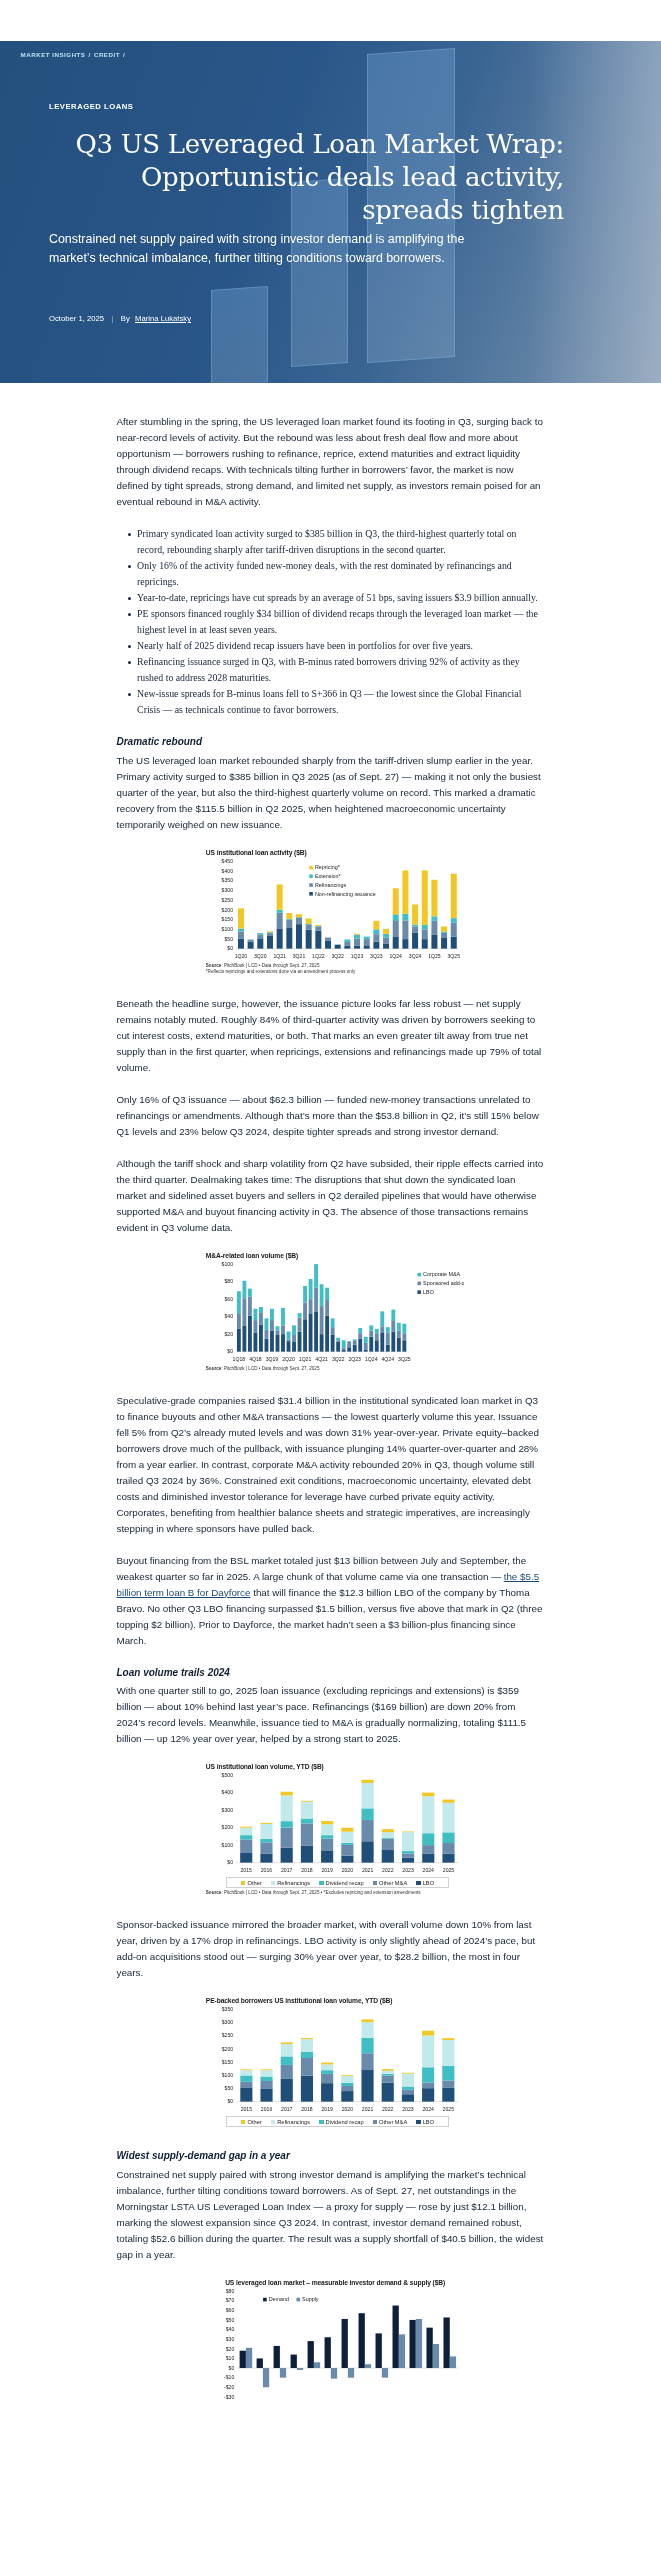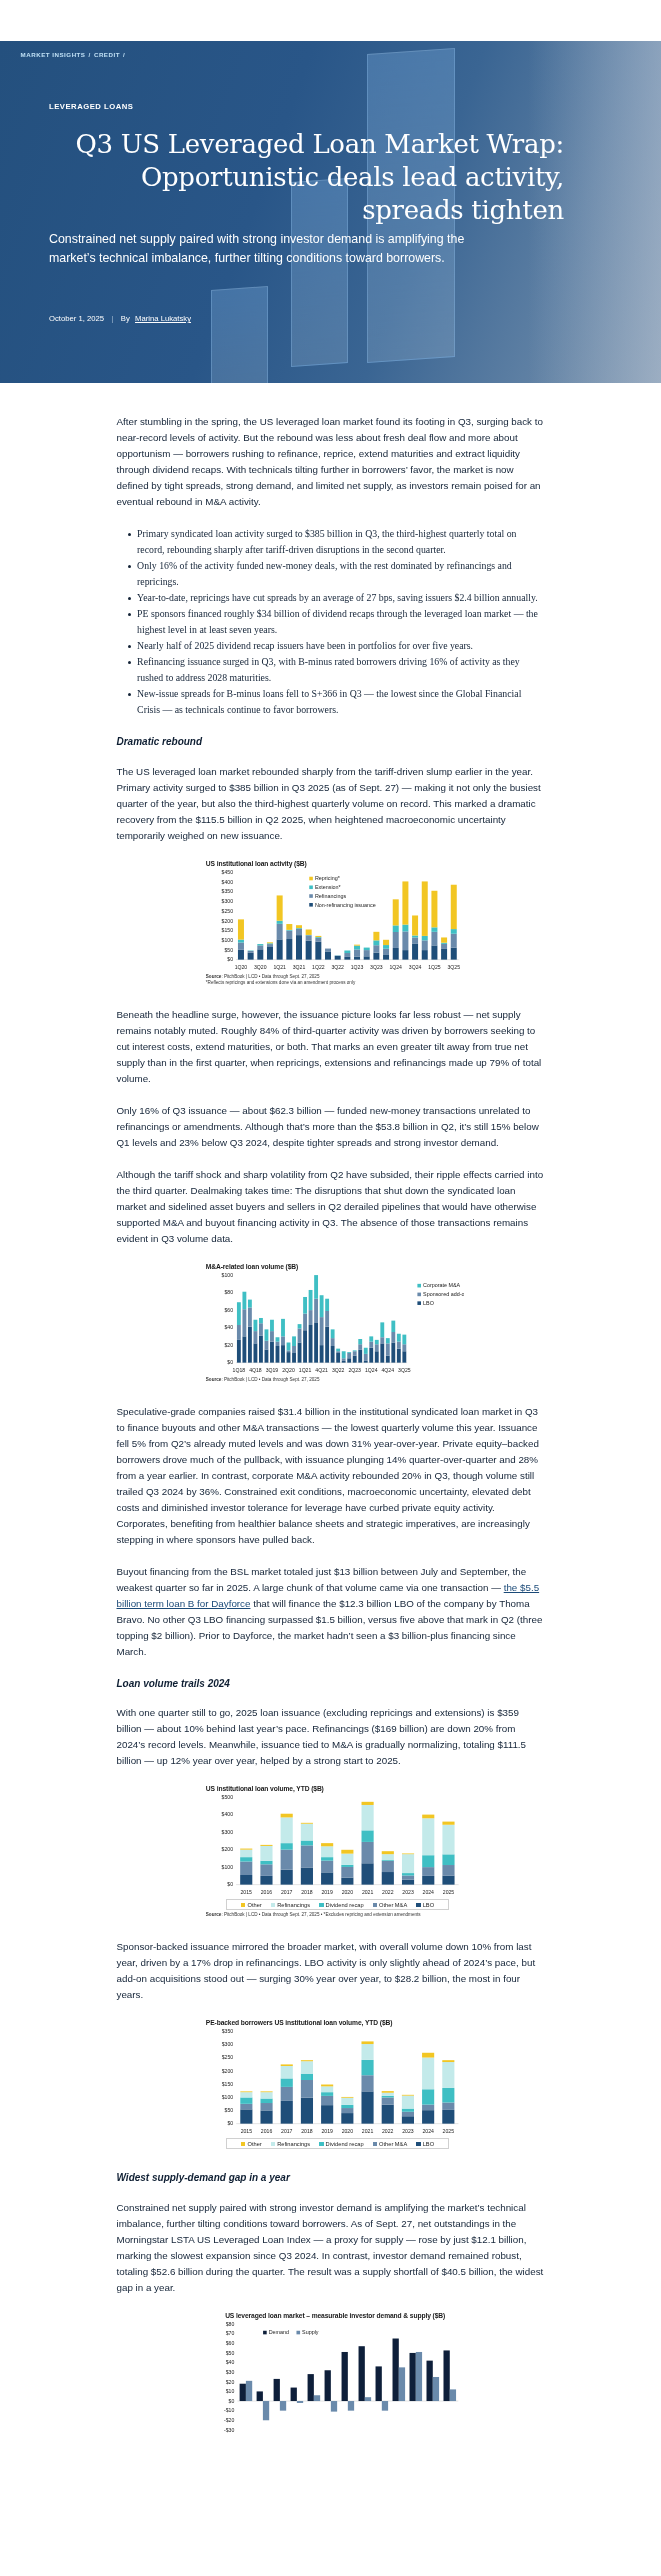--- a/index.html
+++ b/index.html
@@ -26,21 +26,21 @@
   .eyebrow { position: absolute; top: 61px; font-size: 7.7px; font-weight: bold; letter-spacing: 0.5px; color: #ffffff; text-transform: uppercase; white-space: nowrap; }
   .title { position: absolute; top: 87px; width: 515px; font-family: "DejaVu Serif", "Liberation Serif", serif; font-size: 26px; line-height: 33px; color: #ffffff; font-weight: normal; letter-spacing: -0.3px; text-align: right; }
   .dek { position: absolute; top: 189px; width: 422px; font-size: 12.4px; line-height: 18.5px; color: #ffffff; }
   .byline { position: absolute; top: 273px; font-size: 7.7px; color: #ffffff; white-space: nowrap; }
   .byline .divider { margin: 0 5.2px; color: #9fb7cf; }
   .byline a { color: #ffffff; text-decoration: underline; margin-left: 3.1px; }
 
   .article { width: 428px; margin: 0 auto; padding: 31px 0 20.6px 0; position: relative; left: -0.5px; }
   .article p { font-size: 9.8px; line-height: 16px; color: #142438; margin-bottom: 16px; }
   .article h2 { font-size: 10px; line-height: 15.5px; font-weight: bold; color: #0f1f33; margin-top: 11px; font-style: italic; }
-  .article h2 + p { margin-top: 14px; }
+  .article h2 + p { margin-top: 3px; }
   .article ul { margin: 0 0 16px 11.3px; list-style: none; }
   .article li { position: relative; font-size: 9.8px; line-height: 16px; color: #142438; padding-left: 9.3px; font-family: Liberation Serif, serif; }
   .article li::before { content: ""; position: absolute; left: 0; top: 6.7px; width: 3.1px; height: 3.1px; border-radius: 50%; background: #142438; }
   .article a.inline { color: #1b4a78; text-decoration: underline; }
 
   .figure { width: 268px; margin: 5.2px auto 20.6px auto; padding-left: 9.3px; font-family: "Liberation Sans", sans-serif; }
   .fig-title { font-size: 6.7px; font-weight: bold; color: #1a1a1a; letter-spacing: -0.1px; margin-bottom: 2.1px; }
   .fig-source { font-size: 4.6px; color: #333; margin-top: 2.1px; line-height: 6.2px; }
   .fig-source b { font-weight: bold; }
   .chart { position: relative; }
@@ -75,24 +75,24 @@
       <a href="#">Marina Lukatsky</a>
     </div>
   </div>
 </header>
 
 <main class="article">
   <p>After stumbling in the spring, the US leveraged loan market found its footing in Q3, surging back to near-record levels of activity. But the rebound was less about fresh deal flow and more about opportunism — borrowers rushing to refinance, reprice, extend maturities and extract liquidity through dividend recaps. With technicals tilting further in borrowers’ favor, the market is now defined by tight spreads, strong demand, and limited net supply, as investors remain poised for an eventual rebound in M&amp;A activity.</p>
   <ul>
     <li>Primary syndicated loan activity surged to $385 billion in Q3, the third-highest quarterly total on record, rebounding sharply after tariff-driven disruptions in the second quarter.</li>
     <li>Only 16% of the activity funded new-money deals, with the rest dominated by refinancings and repricings.</li>
-    <li>Year-to-date, repricings have cut spreads by an average of 27 bps, saving issuers $2.4 billion annually.</li>
+    <li>Year-to-date, repricings have cut spreads by an average of 51 bps, saving issuers $3.9 billion annually.</li>
     <li>PE sponsors financed roughly $34 billion of dividend recaps through the leveraged loan market — the highest level in at least seven years.</li>
     <li>Nearly half of 2025 dividend recap issuers have been in portfolios for over five years.</li>
-    <li>Refinancing issuance surged in Q3, with B-minus rated borrowers driving 16% of activity as they rushed to address 2028 maturities.</li>
+    <li>Refinancing issuance surged in Q3, with B-minus rated borrowers driving 92% of activity as they rushed to address 2028 maturities.</li>
     <li>New-issue spreads for B-minus loans fell to S+366 in Q3 — the lowest since the Global Financial Crisis — as technicals continue to favor borrowers.</li>
   </ul>
 
   <h2>Dramatic rebound</h2>
   <p>The US leveraged loan market rebounded sharply from the tariff-driven slump earlier in the year. Primary activity surged to $385 billion in Q3 2025 (as of Sept. 27) — making it not only the busiest quarter of the year, but also the third-highest quarterly volume on record. This marked a dramatic recovery from the $115.5 billion in Q2 2025, when heightened macroeconomic uncertainty temporarily weighed on new issuance.</p>
 
   <figure class="figure">
     <div class="fig-title">US institutional loan activity ($B)</div>
     <div class="chart" id="chart-0">
         <svg width="258" height="103" viewBox="0 0 500 200">

